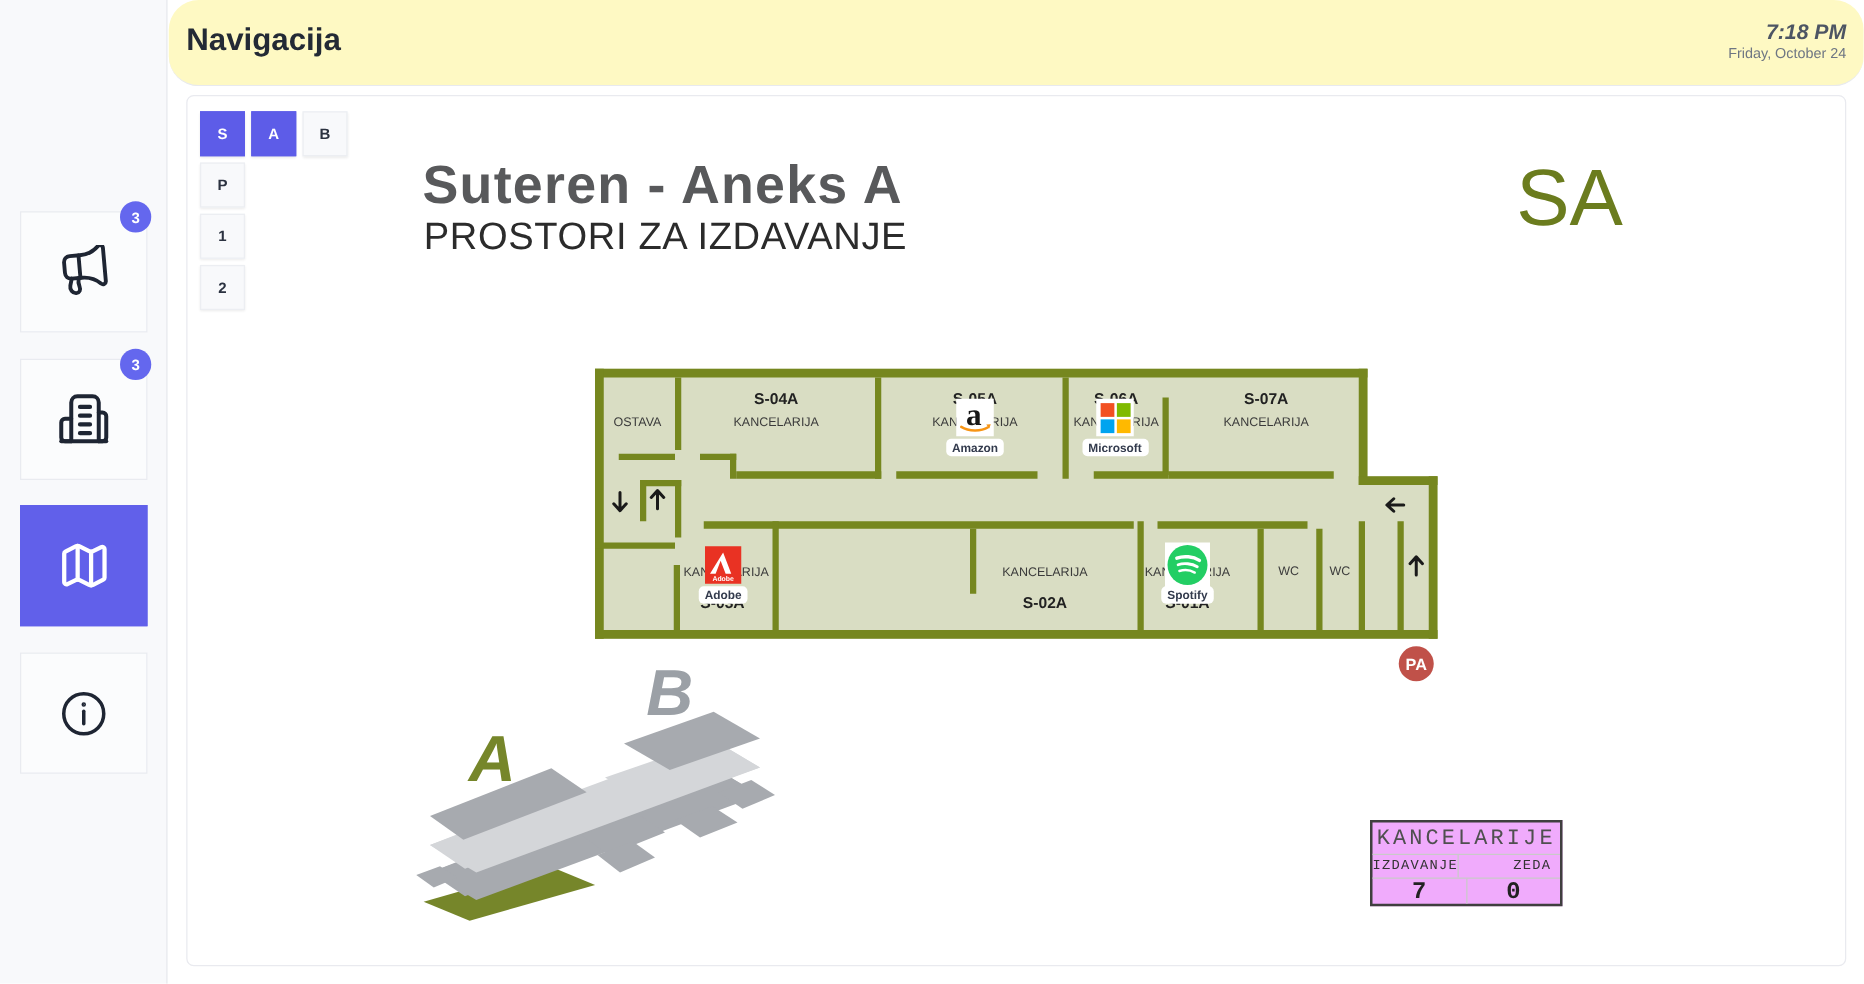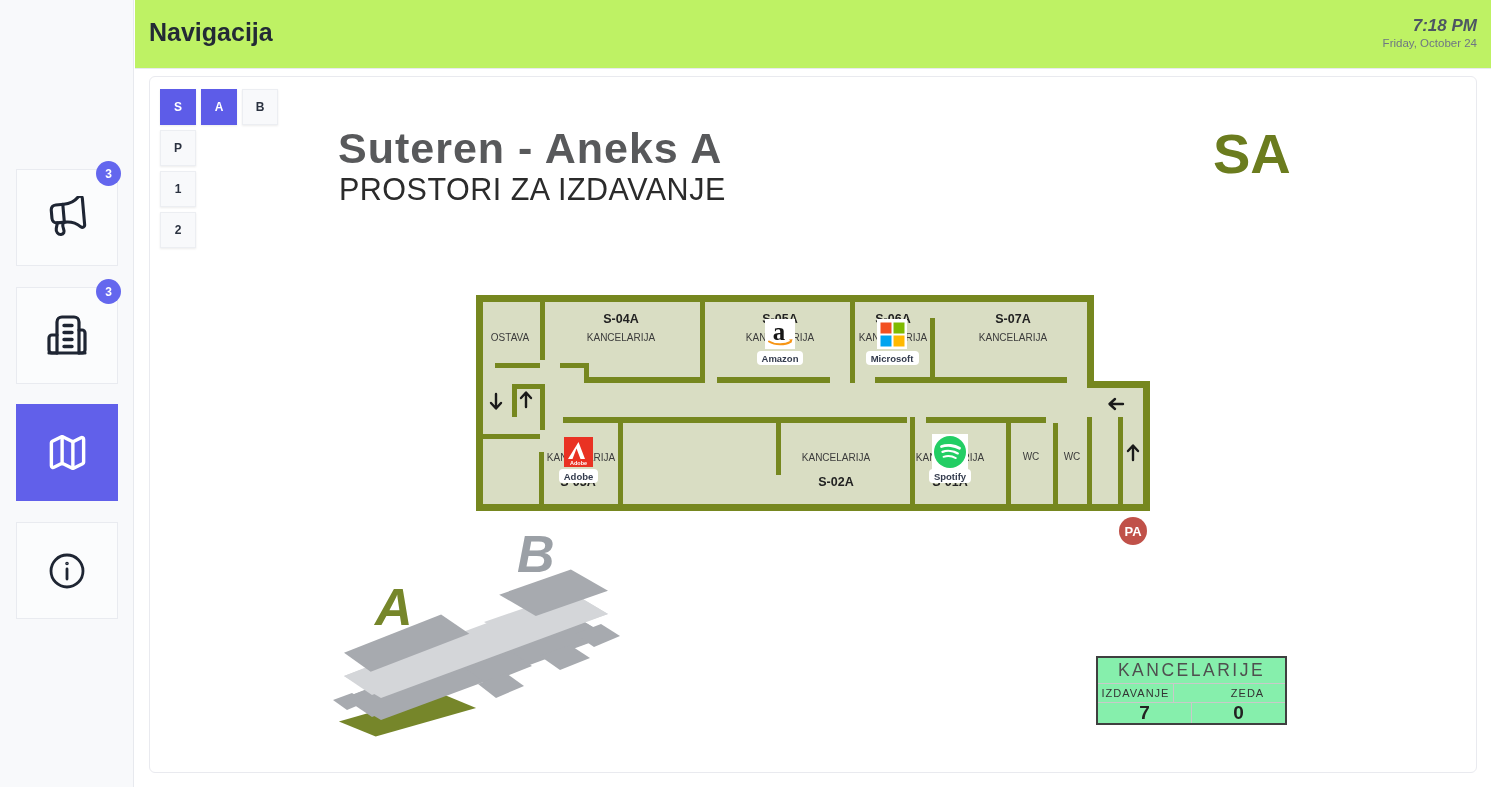--- a/index.html
+++ b/index.html
@@ -5,34 +5,34 @@
   * { margin:0; padding:0; box-sizing:border-box; }
   html,body { width:1491px; height:787px; font-family:"Liberation Sans", sans-serif; background:#fff; overflow:hidden; }
   #root { position:relative; width:1491px; height:787px; }
   .abs { position:absolute; }
   
   #sidebar { position:absolute; left:0; top:0; width:134px; height:787px; background:#f8f9fb; border-right:1px solid #e7e9ee; }
   .sbtn { position:absolute; left:16px; width:102px; height:97px; background:#fbfcfd; border:1px solid #e9ebf0; display:flex; align-items:center; justify-content:center; }
   .sbtn.active { background:#6160ea; border-color:#6160ea; }
   .badge { position:absolute; right:-4px; top:-9px; width:25px; height:25px; border-radius:50%; background:#6467ee; color:#fff; font-size:12px; font-weight:bold; display:flex; align-items:center; justify-content:center; }
   
-  #topbar { position:absolute; left:135px; top:0; width:1356px; height:69px; background:#bef264; border-bottom:1px solid #e8eaee; }
+  #topbar { position:absolute; left:135px; top:0; width:1356px; height:69px; background:#fef9c3; border-bottom:1px solid #e8eaee;border-radius:24px; }
   #title { position:absolute; left:14px; top:18px; font-size:25px; font-weight:bold; color:#232a35; }
   #clock { position:absolute; right:14px; top:16px; text-align:right; }
   #clock .t { font-size:17px; font-weight:bold; color:#4d5563;font-style:italic; }
   #clock .d { font-size:11.5px; color:#6e7683; margin-top:1px;text-align:center; }
   
   #card { position:absolute; left:149px; top:76px; width:1328px; height:697px; background:#fff; border:1px solid #e9eaef; border-radius:6px; }
   .fbtn { position:absolute; width:36px; height:36px; display:flex; align-items:center; justify-content:center; font-size:12px; font-weight:bold; color:#2b3240; background:#f8f9fb; border:1px solid #eceef2; box-shadow:0 1px 2px rgba(0,0,0,.08); }
   .fbtn.on { background:#5d5ce8; color:#fff; border-color:#5d5ce8; }
   #h1 { position:absolute; left:188px; top:47px; font-size:43px; font-weight:bold; color:#58595b; letter-spacing:1px; }
   #h2 { position:absolute; left:189px; top:95px; font-size:30.5px; font-weight:normal; color:#2b2b2b; letter-spacing:0.5px; }
-  #salogo { position:absolute; left:1063px; top:44px; font-size:56px; font-weight:bold; color:#6b7c1e; }
-  
-  #tbl { position:absolute; left:946px; top:579px; width:191px; height:69px; border:2px solid #3f3f3f; background:#86efac; }
+  #salogo { position:absolute; left:1063px; top:44px; font-size:64px; font-weight:normal; color:#6b7c1e; }
+  
+  #tbl { position:absolute; left:946px; top:579px; width:154px; height:69px; border:2px solid #3f3f3f; background:#f0abfc;font-family:Liberation Mono, monospace; }
   #tbl .hd { height:26px; border-bottom:1px solid #c9c9c9; display:flex; align-items:center; justify-content:center; font-size:17.5px; letter-spacing:2.5px; color:#4f4f4f; }
   #tbl .r2 { height:19px; display:flex; border-bottom:1px solid #c9c9c9;gap:36px; }
   #tbl .r2 div { flex:1; display:flex; align-items:center; justify-content:center; font-size:11px; letter-spacing:1px; color:#333; }
   #tbl .r2 div:first-child { border-right:1px solid #c9c9c9; }
   #tbl .r3 { height:20px; display:flex; }
   #tbl .r3 div { flex:1; display:flex; align-items:center; justify-content:center; font-size:19px; font-weight:bold; color:#222; }
   #tbl .r3 div:first-child { border-right:1px solid #c9c9c9; }
 </style>
 </head>
 <body>

